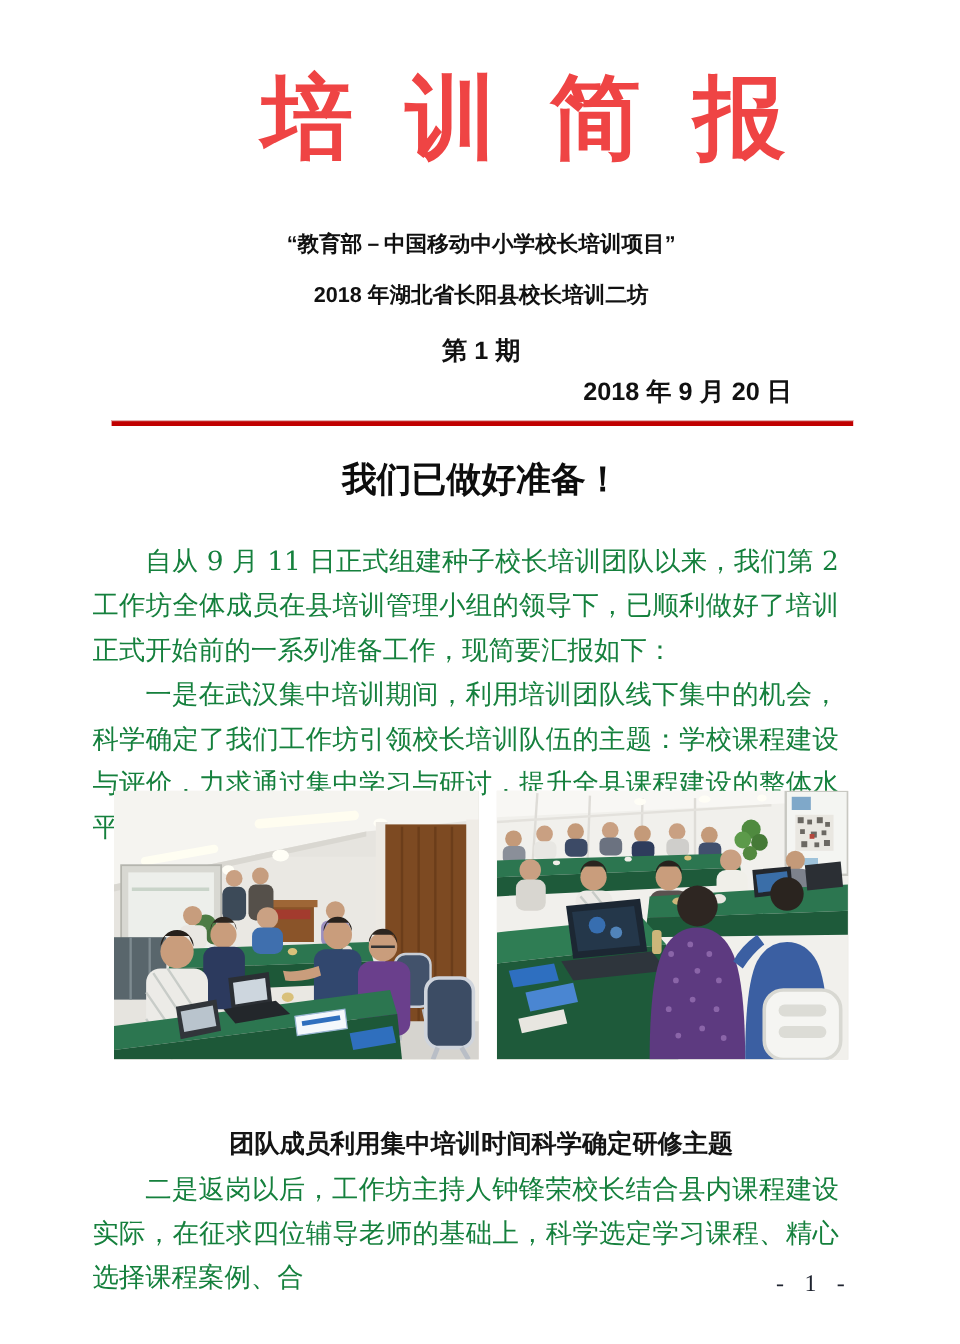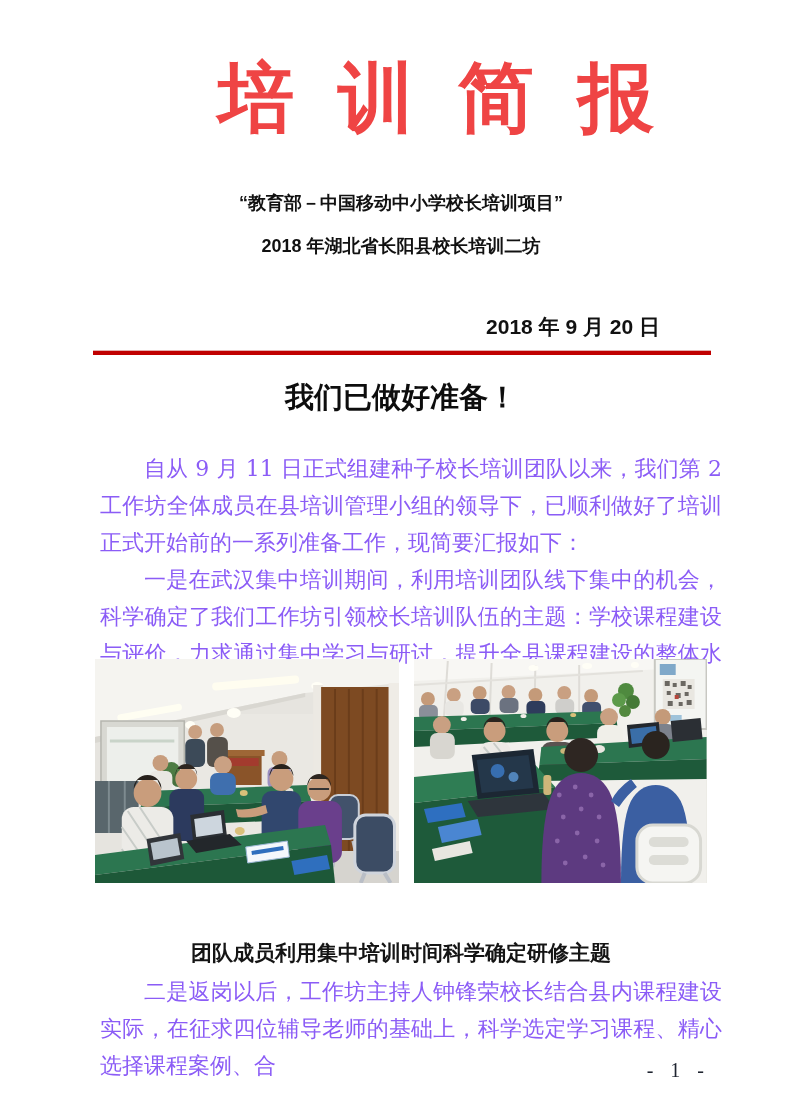--- a/index.html
+++ b/index.html
@@ -36,31 +36,31 @@
   .sub2{top:236px;}
   .sub3{top:280px;font-size:21px;}
   .sub-date{top:314px;text-align:right;padding-right:52px;width:570px;font-size:21px;}
   .red-rule{
     position:absolute;top:350px;left:93px;width:618px;height:4px;
     background:#c00000;border-top:1px solid #e4b0b0;
   }
   .article-heading{
     position:absolute;top:383px;left:90px;width:622px;
     text-align:center;
-    font-family:Liberation Mono, monospace;
+    font-family:Liberation Sans, sans-serif;
     font-weight:bold;
     font-size:29px;line-height:1.2;color:#0d0d0d;
     white-space:nowrap;
   }
   .body-block{
-    position:absolute;left:100px;width:622px;
+    position:absolute;left:77px;width:622px;
     font-family:"DejaVu Serif", serif;
     font-size:22px;line-height:37px;
     text-align:justify;
-    color:#8b5cf6;
+    color:#15803d;
   }
   .body-block p{margin:0;text-indent:2em;}
   .para-top{top:450px;}
   .para-three{top:973px;}
   .photos-row{
     position:absolute;top:659px;left:95px;width:612px;height:224px;
     display:flex;gap:15px;
   }
   .photo{height:224px;overflow:hidden;background:#e8e6e1;}
   .photo-left{width:307px;}
@@ -83,20 +83,21 @@
 </style>
 </head>
 <body>
 
 <div class="page">
 
   <div class="masthead-title">培训简报</div>
 
   <div class="sub sub1">“教育部－中国移动中小学校长培训项目”</div>
   <div class="sub sub2">2018 年湖北省长阳县校长培训二坊</div>
+  <div class="sub sub3">第 1 期</div>
   <div class="sub sub-date">2018 年 9 月 20 日</div>
 
   <div class="red-rule"></div>
 
   <div class="article-heading">我们已做好准备！</div>
 
   <div class="body-block para-top">
     <p>自从 9 月 11 日正式组建种子校长培训团队以来，我们第 2 工作坊全体成员在县培训管理小组的领导下，已顺利做好了培训正式开始前的一系列准备工作，现简要汇报如下：</p>
     <p>一是在武汉集中培训期间，利用培训团队线下集中的机会，科学确定了我们工作坊引领校长培训队伍的主题：学校课程建设与评价，力求通过集中学习与研讨，提升全县课程建设的整体水平。</p>
   </div>

